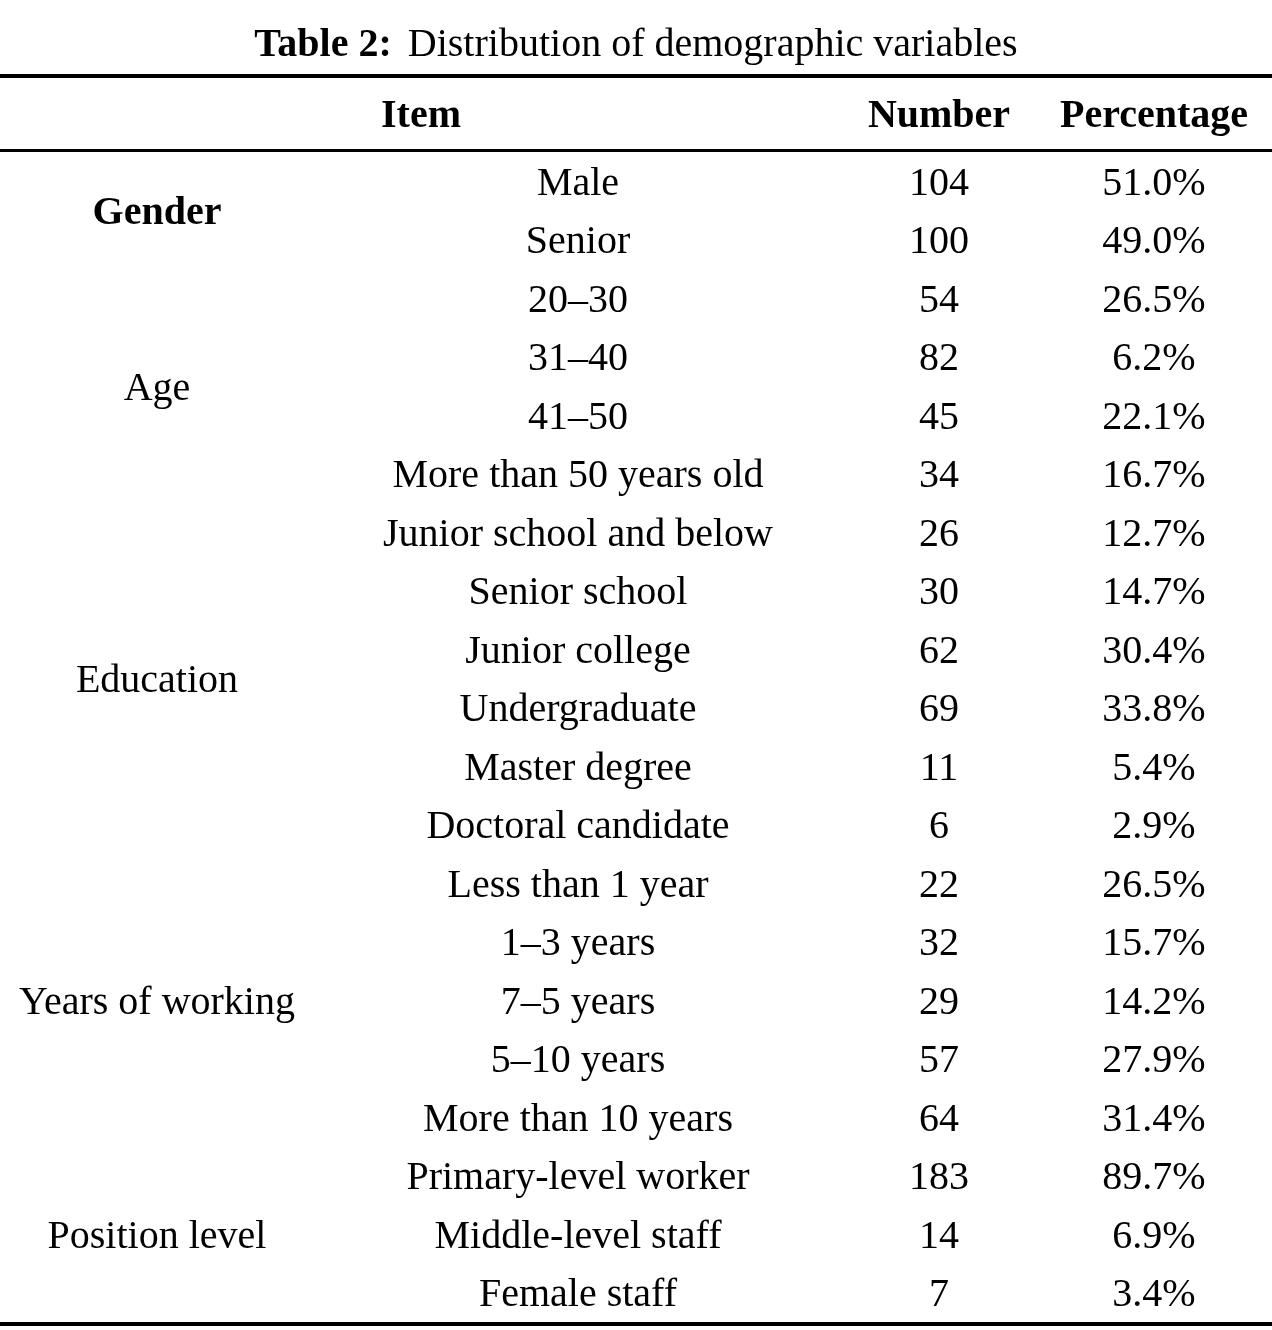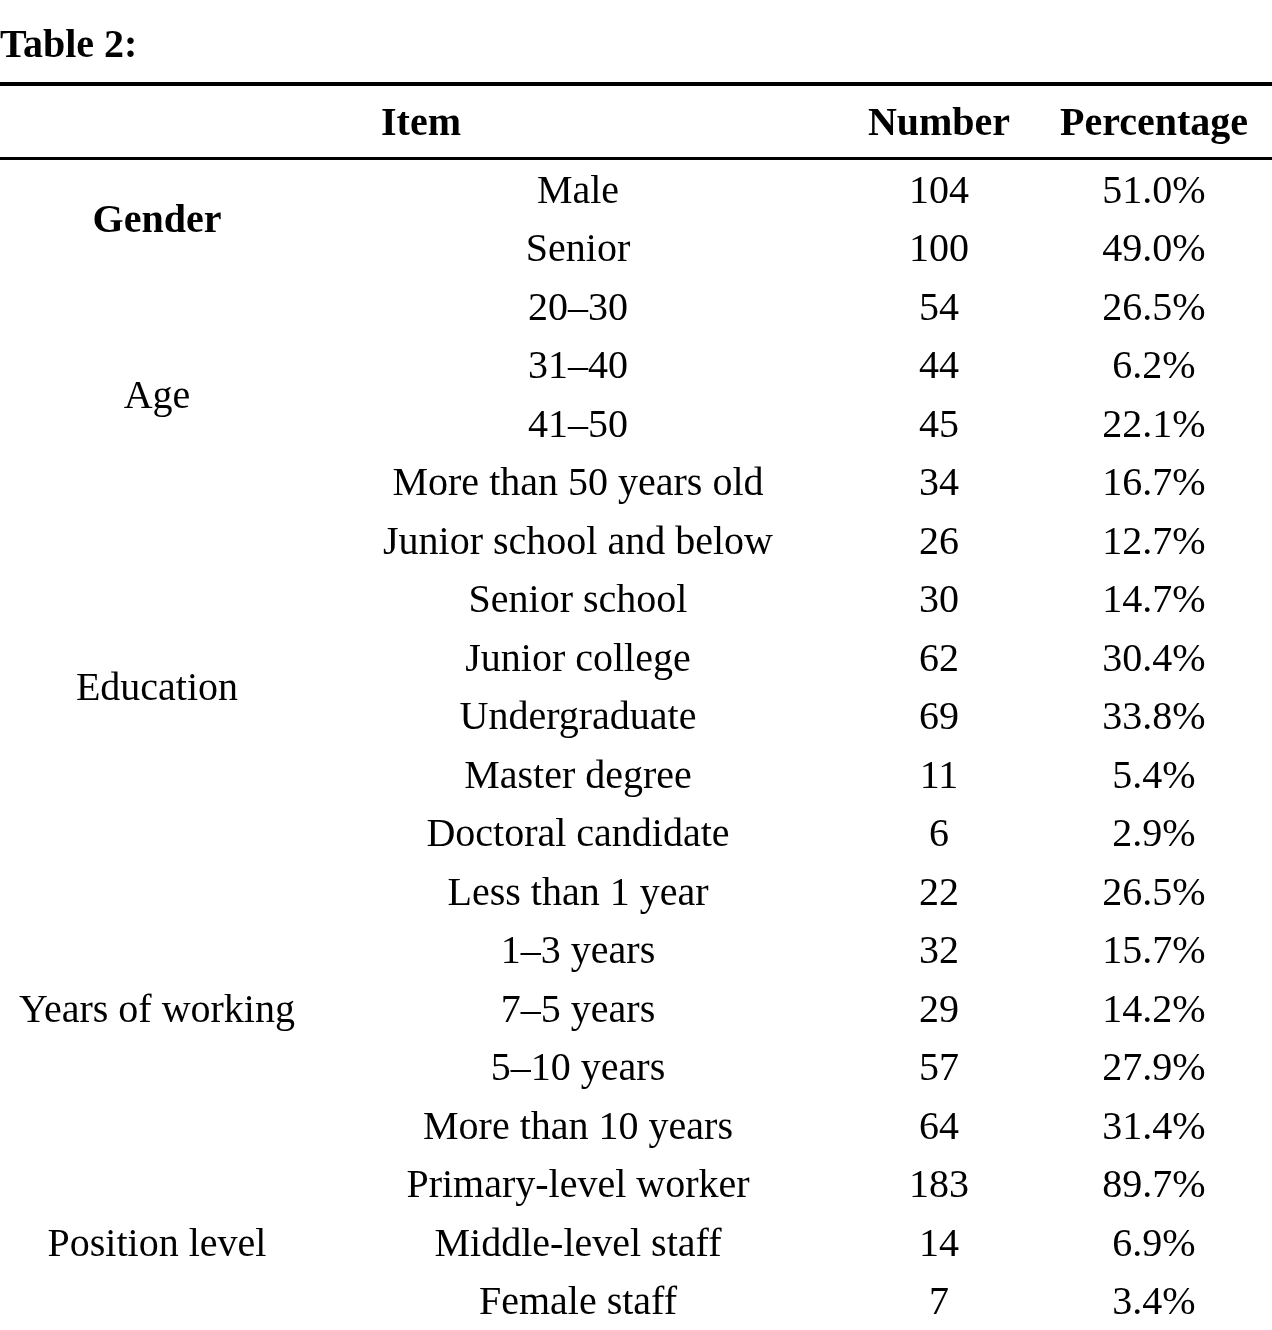--- a/index.html
+++ b/index.html
@@ -13,25 +13,24 @@
     height: 1330px;
     background: #ffffff;
     color: #000000;
     font-family: "Liberation Serif", "DejaVu Serif", serif;
     font-size: 40px;
     overflow: hidden;
   }
   .caption {
     height: 62px;
     display: flex;
-    align-items: flex-start;
+    align-items: flex-end;
     justify-content: center;
-    padding-top: 12px;
+    padding-top: 4px;
     white-space: nowrap;
-    flex-direction: column;
   }
   .caption .cap-label {
     font-weight: bold;
     margin-right: 16px;
   }
   table.demo {
     border-collapse: collapse;
     table-layout: fixed;
     width: 1272px;
     margin-top: 8px;
@@ -62,20 +61,21 @@
     text-align: center;
   }
 </style>
 </head>
 <body>
 
 <div class="page">
 
   <div class="caption">
     <span class="cap-label">Table 2:</span>
+    <span class="cap-text">Distribution of demographic variables</span>
   </div>
 
   <table class="demo">
     <colgroup>
       <col class="c-cat">
       <col class="c-item">
       <col class="c-num">
       <col class="c-pct">
     </colgroup>
     <thead>
@@ -98,21 +98,21 @@
           <td class="pct">49.0%</td>
         </tr>
         <tr>
           <td rowspan="4" class="cat">Age</td>
           <td class="item">20–30</td>
           <td class="num">54</td>
           <td class="pct">26.5%</td>
         </tr>
         <tr>
           <td class="item">31–40</td>
-          <td class="num">44</td>
+          <td class="num">82</td>
           <td class="pct">6.2%</td>
         </tr>
         <tr>
           <td class="item">41–50</td>
           <td class="num">45</td>
           <td class="pct">22.1%</td>
         </tr>
         <tr>
           <td class="item">More than 50 years old</td>
           <td class="num">34</td>

